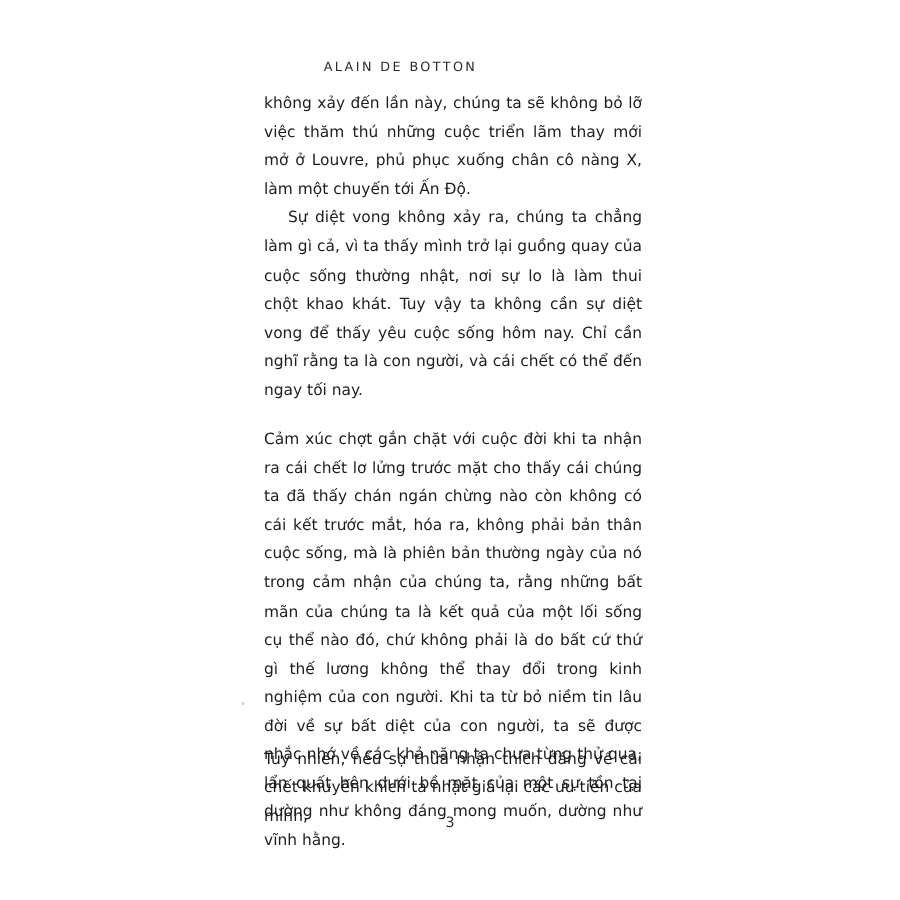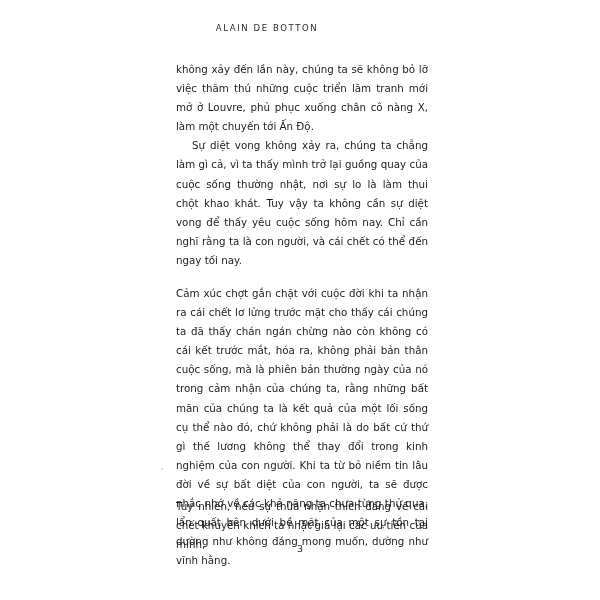--- a/index.html
+++ b/index.html
@@ -16,21 +16,21 @@
   }
   .page {
     position: relative;
     width: 600px;
     height: 600px;
     background: #ffffff;
     box-sizing: border-box;
   }
   .running-head {
     position: absolute;
-    top: 23px;
+    top: 40px;
     left: 0;
     width: 534px;
     text-align: center;
     font-size: 8.5px;
     letter-spacing: 1.6px;
     color: #2b2b2b;
     font-family: "DejaVu Sans", sans-serif;
   }
   .text-block {
     position: absolute;
@@ -73,21 +73,21 @@
   }
 </style>
 </head>
 <body>
 
 <div class="page">
 
   <div class="running-head">ALAIN DE BOTTON</div>
 
   <div class="text-block" id="para-1">
-    <p>không xảy đến lần này, chúng ta sẽ không bỏ lỡ việc thăm thú những cuộc triển lãm tranh mới mở ở Louvre, phủ phục xuống chân cô nàng X, làm một chuyến tới Ấn Độ.</p>
+    <p>không xảy đến lần này, chúng ta sẽ không bỏ lỡ việc thăm thú những cuộc triển lãm thay mới mở ở Louvre, phủ phục xuống chân cô nàng X, làm một chuyến tới Ấn Độ.</p>
     <p class="indent">Sự diệt vong không xảy ra, chúng ta chẳng làm gì cả, vì ta thấy mình trở lại guồng quay của cuộc sống thường nhật, nơi sự lo là làm thui chột khao khát. Tuy vậy ta không cần sự diệt vong để thấy yêu cuộc sống hôm nay. Chỉ cần nghĩ rằng ta là con người, và cái chết có thể đến ngay tối nay.</p>
   </div>
 
   <div class="text-block" id="para-2">
     <p>Cảm xúc chợt gắn chặt với cuộc đời khi ta nhận ra cái chết lơ lửng trước mặt cho thấy cái chúng ta đã thấy chán ngán chừng nào còn không có cái kết trước mắt, hóa ra, không phải bản thân cuộc sống, mà là phiên bản thường ngày của nó trong cảm nhận của chúng ta, rằng những bất mãn của chúng ta là kết quả của một lối sống cụ thể nào đó, chứ không phải là do bất cứ thứ gì thế lương không thể thay đổi trong kinh nghiệm của con người. Khi ta từ bỏ niềm tin lâu đời về sự bất diệt của con người, ta sẽ được nhắc nhớ về các khả năng ta chưa từng thử qua, lẩn quất bên dưới bề mặt của một sự tồn tại dường như không đáng mong muốn, dường như vĩnh hằng.</p>
   </div>
 
   <div class="text-block" id="para-3">
     <p>Tuy nhiên, nếu sự thừa nhận thích đáng về cái chết khuyến khích ta nhật giá lại các ưu tiên của mình,</p>
   </div>

